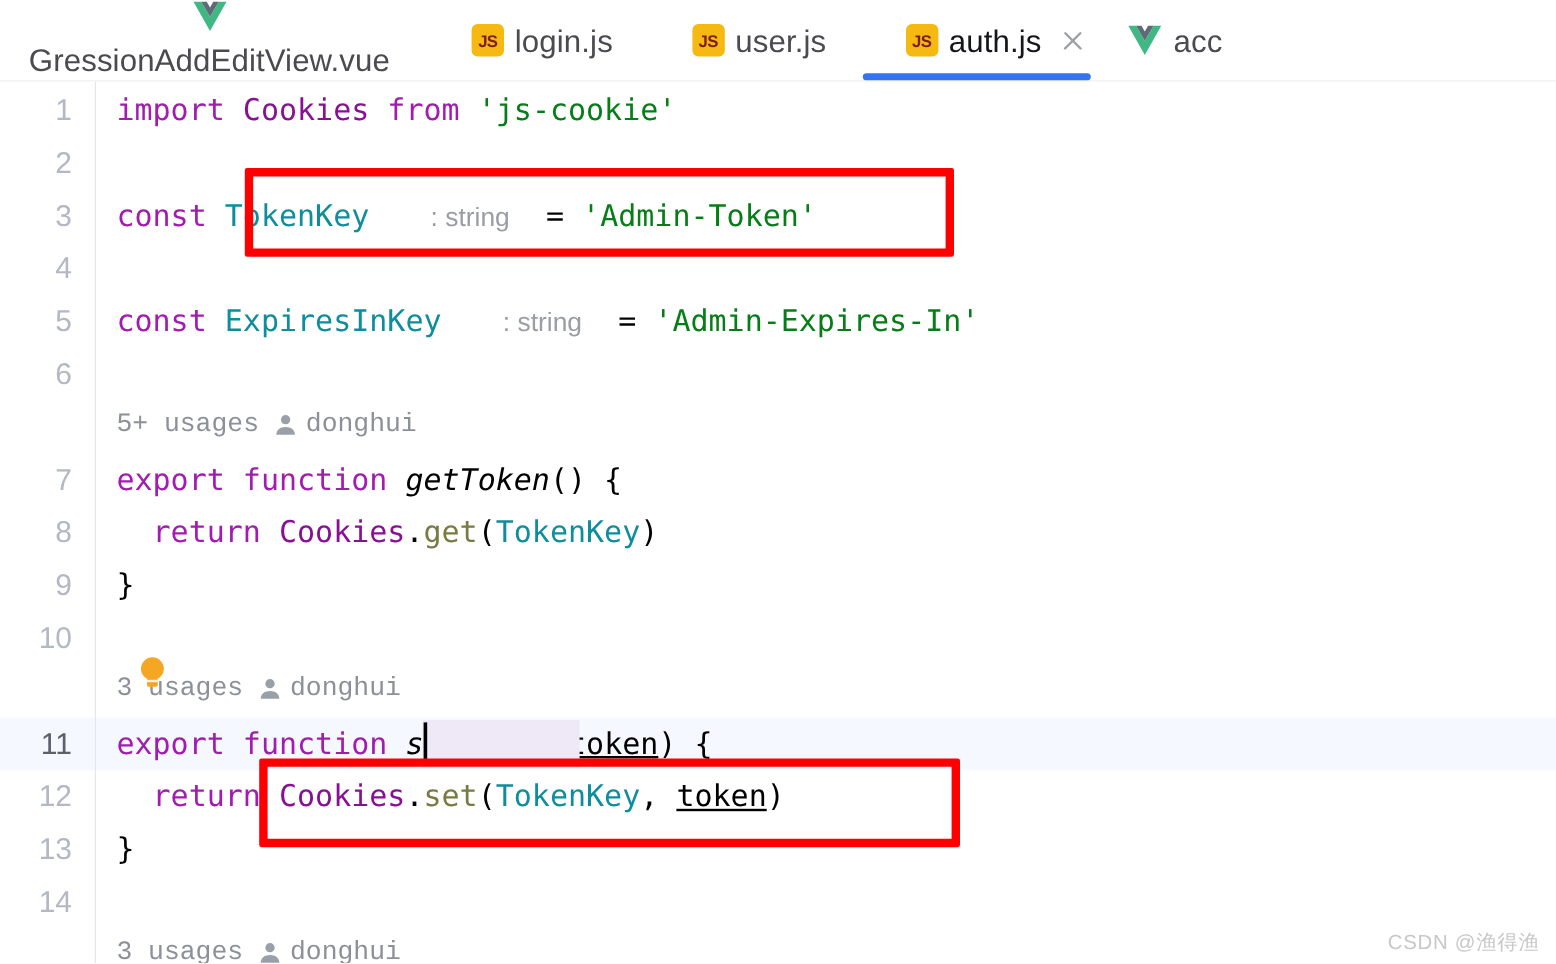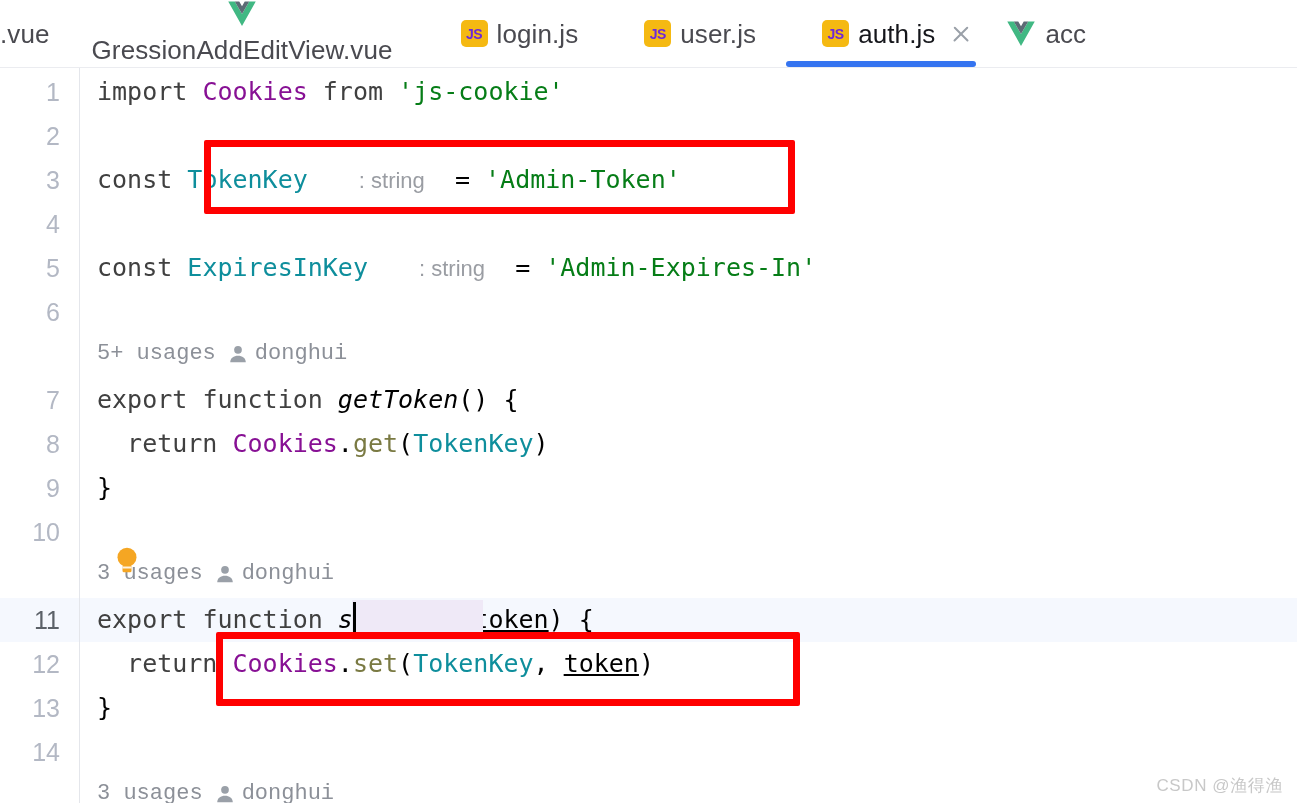--- a/index.html
+++ b/index.html
@@ -54,21 +54,21 @@
     height: 6px;
     border-radius: 3px;
     background: #3574F0;
   }
 
   
   .icon-js {
     width: 27px; height: 27px;
     border-radius: 5px;
     background: #F5B912;
-    color: #6d28d9;
+    color: #7f1d1d;
     font-size: 14px;
     font-weight: bold;
     font-family: "Liberation Sans", sans-serif;
     display: flex;
     align-items: center;
     justify-content: center;
     letter-spacing: -0.5px;
     flex: 0 0 auto;
   }
   
@@ -138,21 +138,21 @@
     left: 97px; top: 0;
     height: 44px;
     line-height: 44px;
     font-family: "DejaVu Sans Mono", monospace;
     font-size: 25px;
     white-space: pre;
     letter-spacing: 0px;
   }
 
   
-  .kw   { color: #404040; }           
+  .kw   { color: #a21caf; }           
   .cls  { color: #871094; }           
   .str  { color: #067D17; }           
   .prop { color: #0E8E9C; }           
   .hint { color: #9A9DA3; font-family:"Liberation Sans",sans-serif; font-size:22px;margin-left:36px; }
   .fn   { color: #000000; font-style: italic; margin-top: 24px; }
   .meth { color: #7A7A43; }           
   .par  { color: #000000; text-decoration: underline; }
   .plain{ color: #000000; }
 
   
@@ -212,23 +212,20 @@
     z-index: 9;
   }
 </style>
 </head>
 <body>
 
 <div id="app">
 
   <div class="tabbar">
 
-    <div class="tab" style="padding-left:0;padding-right:18px;">
-      <span class="tab-label">.vue</span>
-    </div>
 
     <div class="tab" style="padding-left:24px;flex-direction:column;">
       <svg class="icon-vue" viewBox="0 0 24 22">
         <path d="M1 1 H6.2 L12 11 L17.8 1 H23 L12 20.5 Z" fill="#41B883"></path>
         <path d="M6.2 1 H9.8 L12 4.8 L14.2 1 H17.8 L12 11 Z" fill="#5C6B75"></path>
       </svg>
       <span class="tab-label">GressionAddEditView.vue</span>
     </div>
 
     <div class="tab" style="padding-left:46px;">

